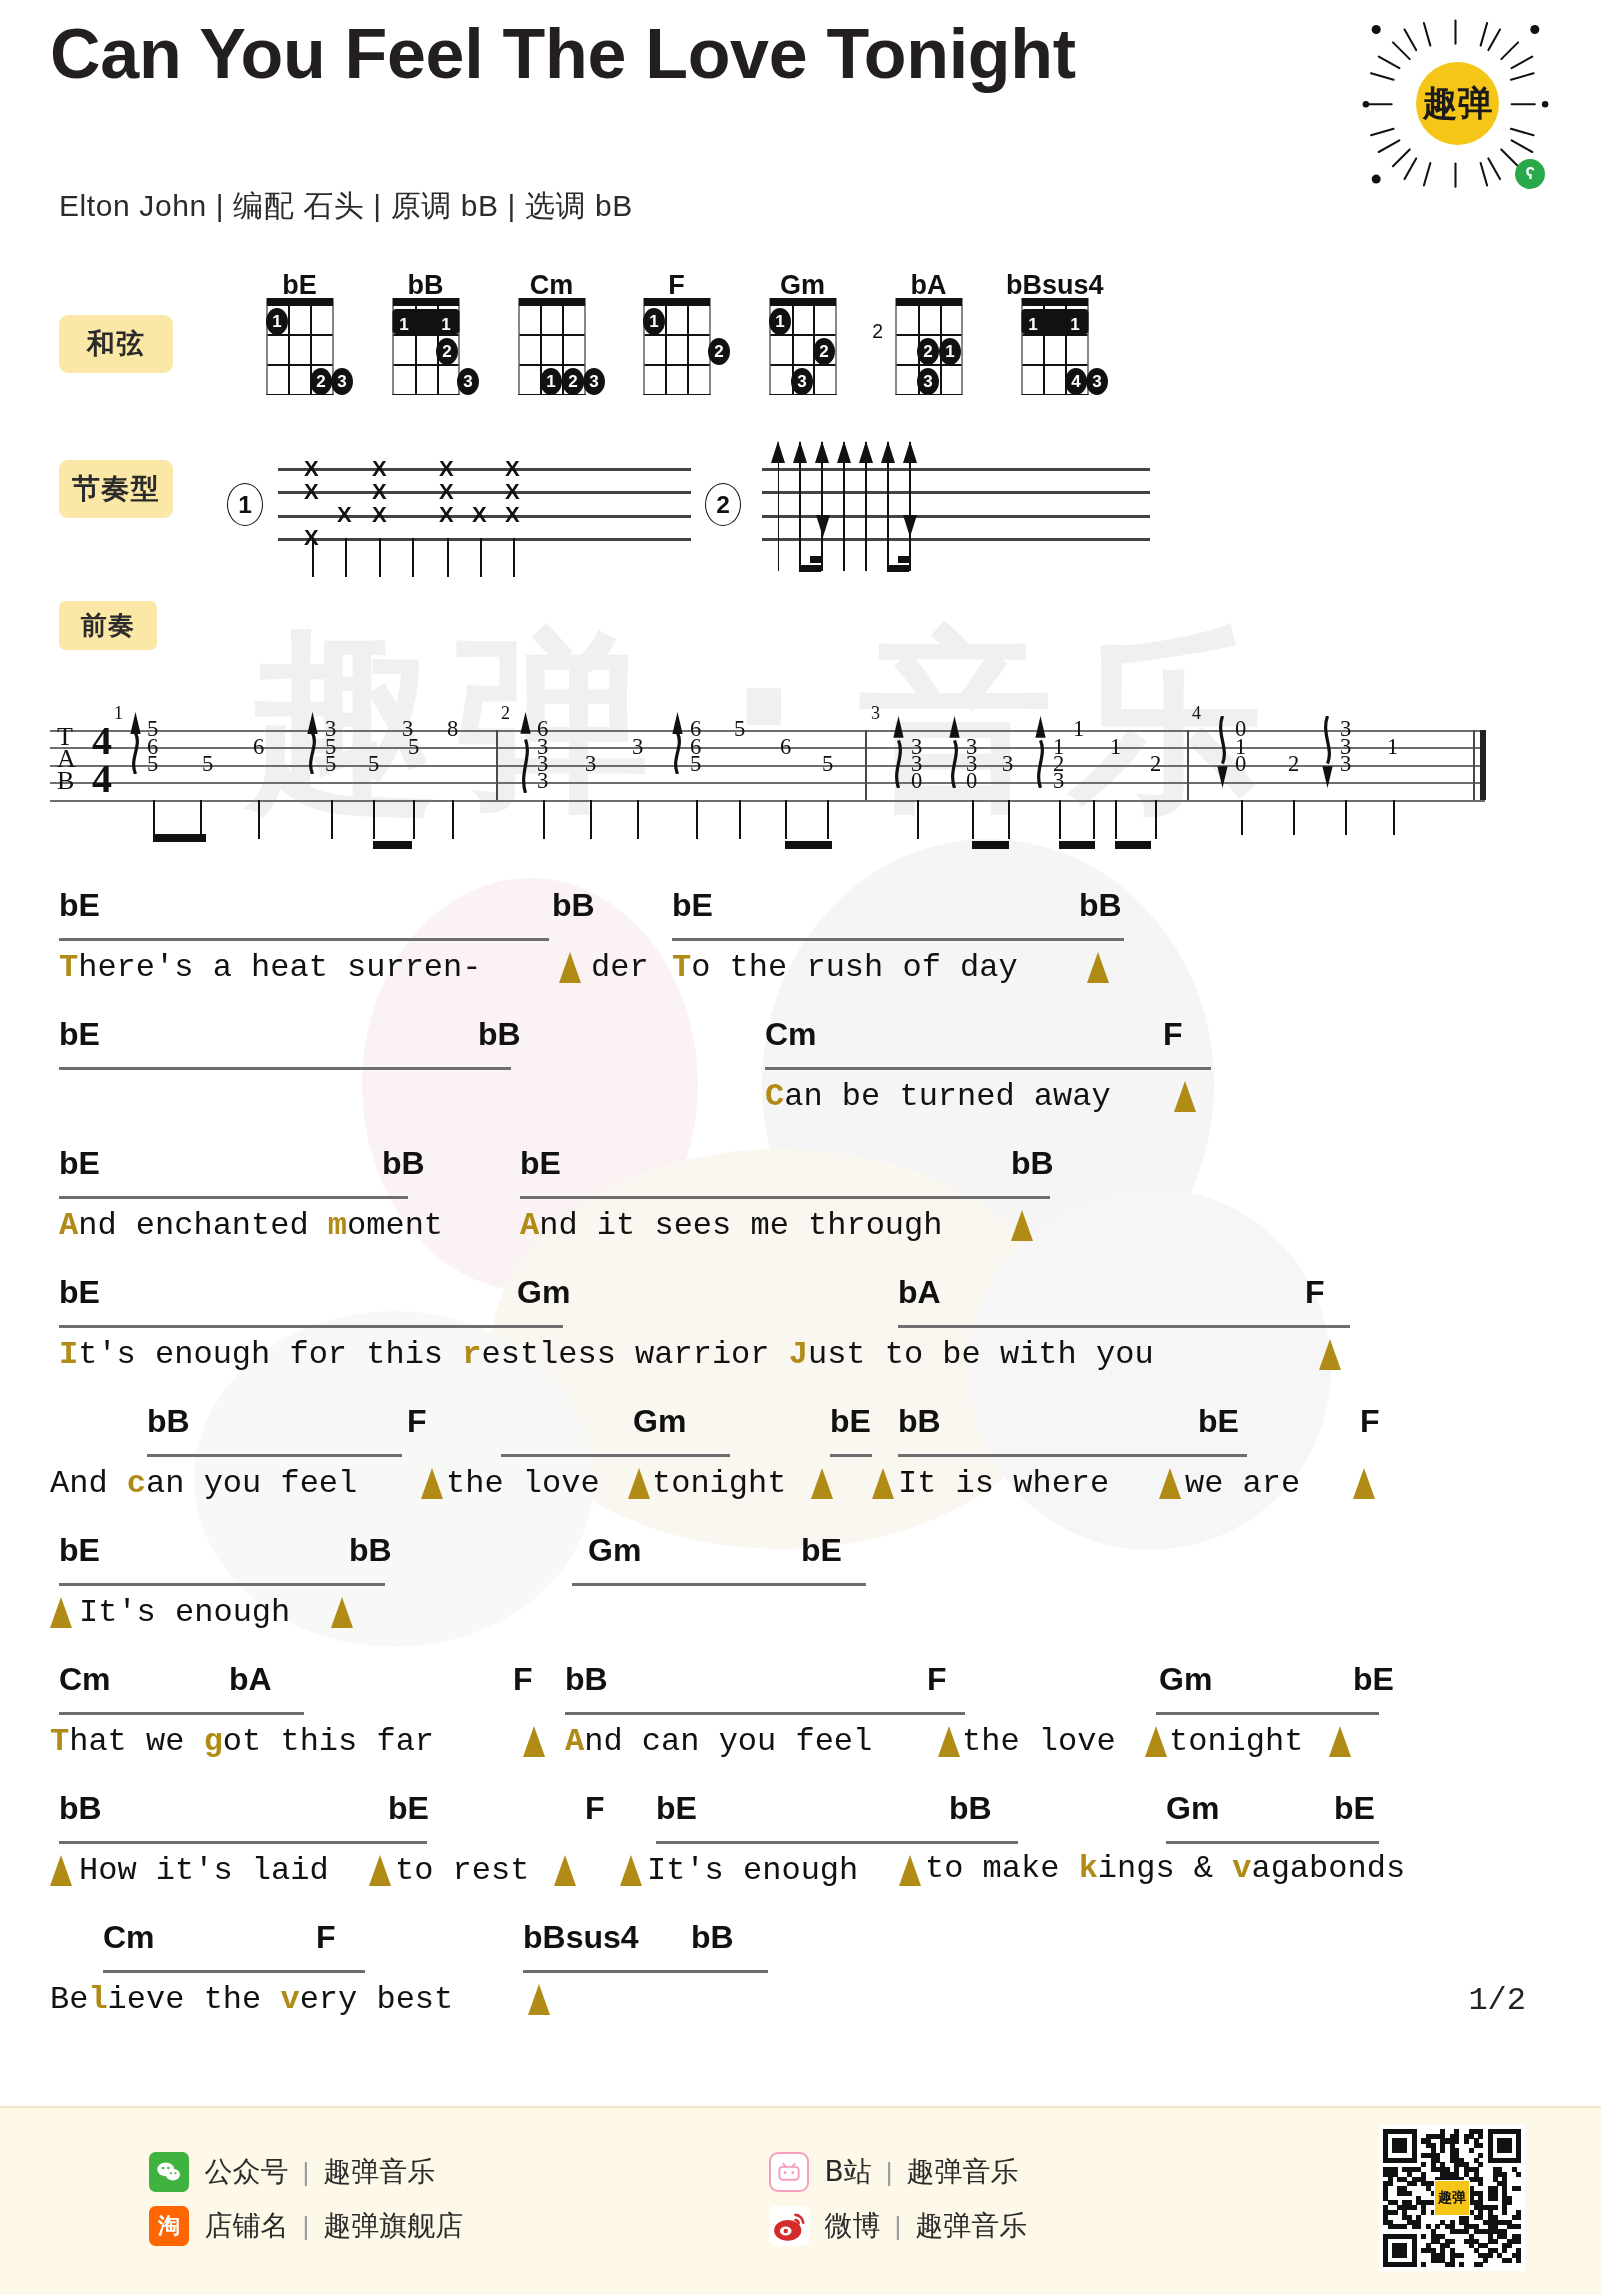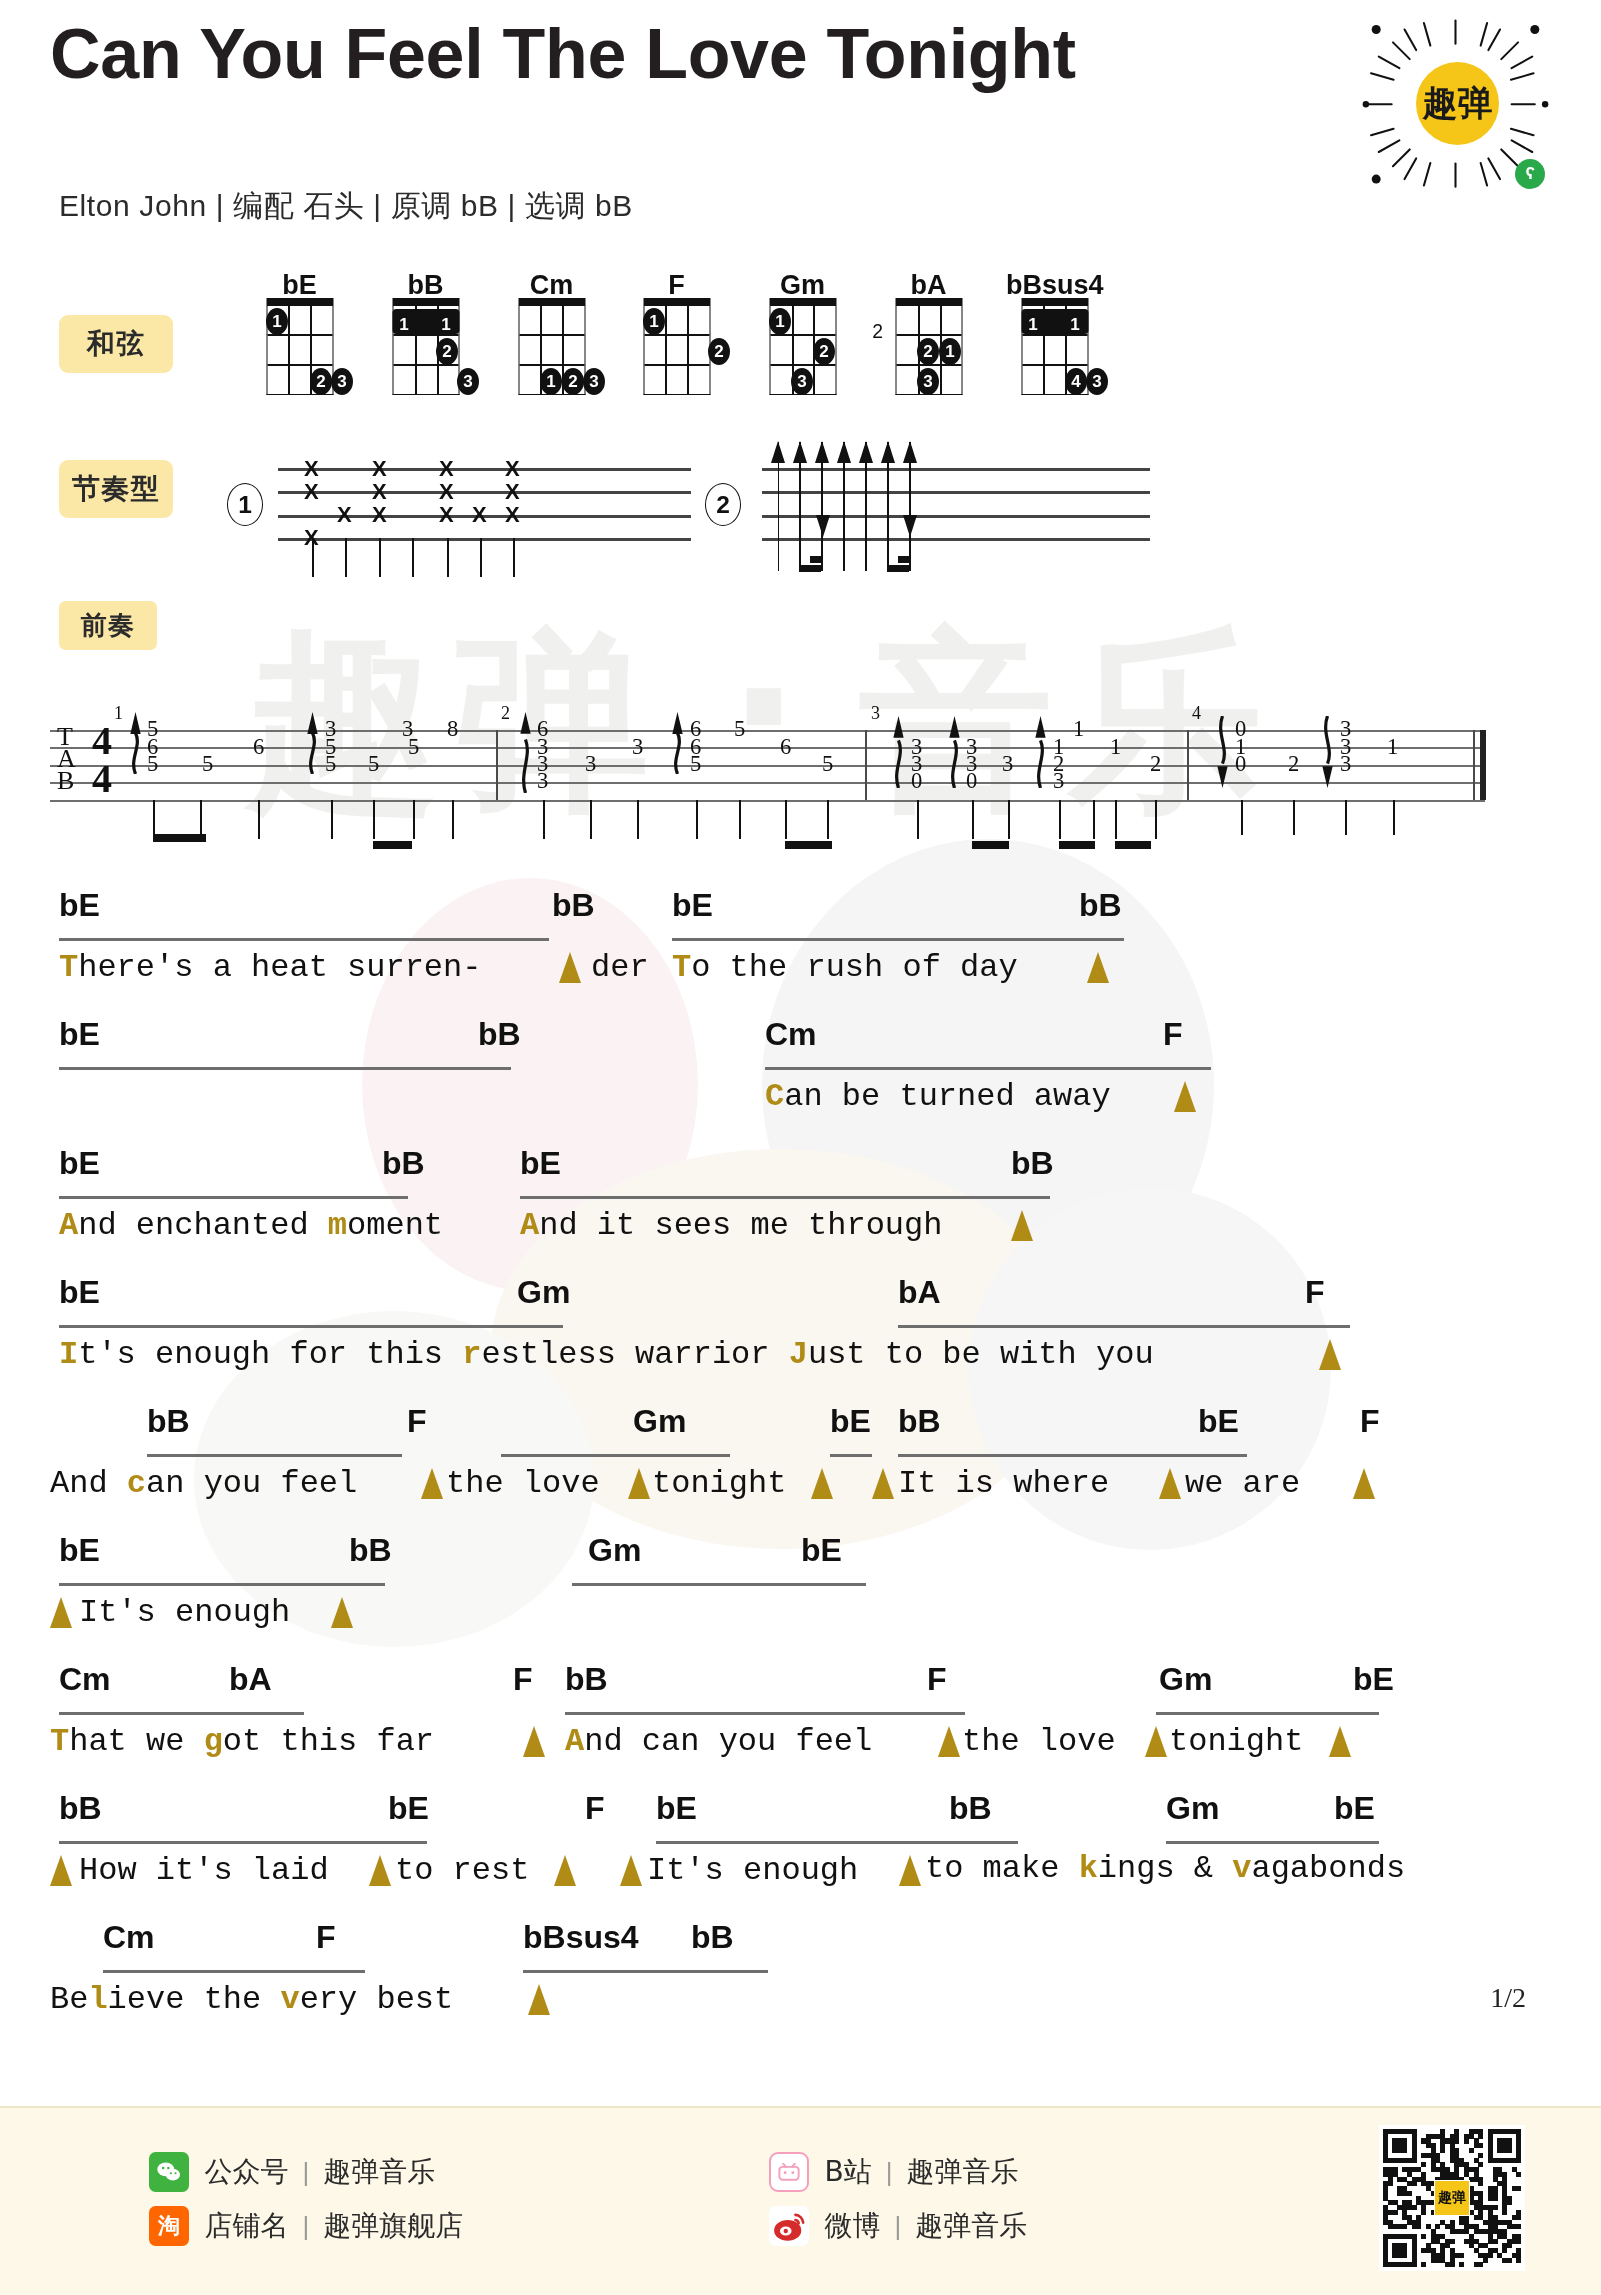--- a/index.html
+++ b/index.html
@@ -160,22 +160,22 @@
     position:absolute; font-size:32px; color:#111; white-space:pre;
     font-family:"Liberation Mono", monospace; letter-spacing:0px; line-height:1;
   }
   .hl { color:#b08b16; font-weight:bold; }
   .tri {
     position:absolute; width:0; height:0;
     border-left:11px solid transparent; border-right:11px solid transparent;
     border-bottom:31px solid #b08b16;
   }
   #page-num {
-    position:absolute; right:75px; top:1982px; font-size:28px; color:#222;
-    font-family:Liberation Serif, serif; z-index:6;
+    position:absolute; right:75px; top:1982px; font-size:32px; color:#222;
+    font-family:Liberation Mono, monospace; z-index:6;
   }
 
   
   #footer {
     position:absolute; left:0; bottom:0; width:1601px; height:189px;
     background:#fdf8e8; border-top:2.6px solid #efe6c8; z-index:6;
   }
   .fcol { position:absolute; }
   .frow { display:flex; align-items:center; height:54px; }
   .ficon {

